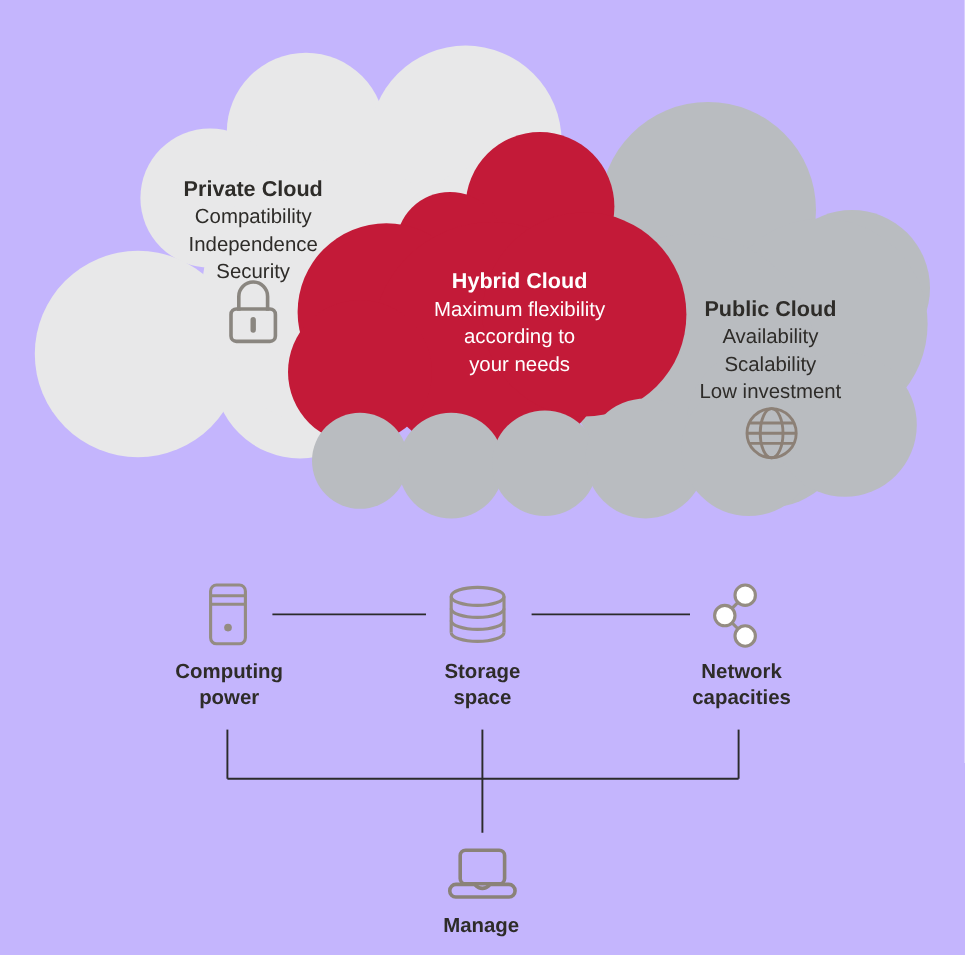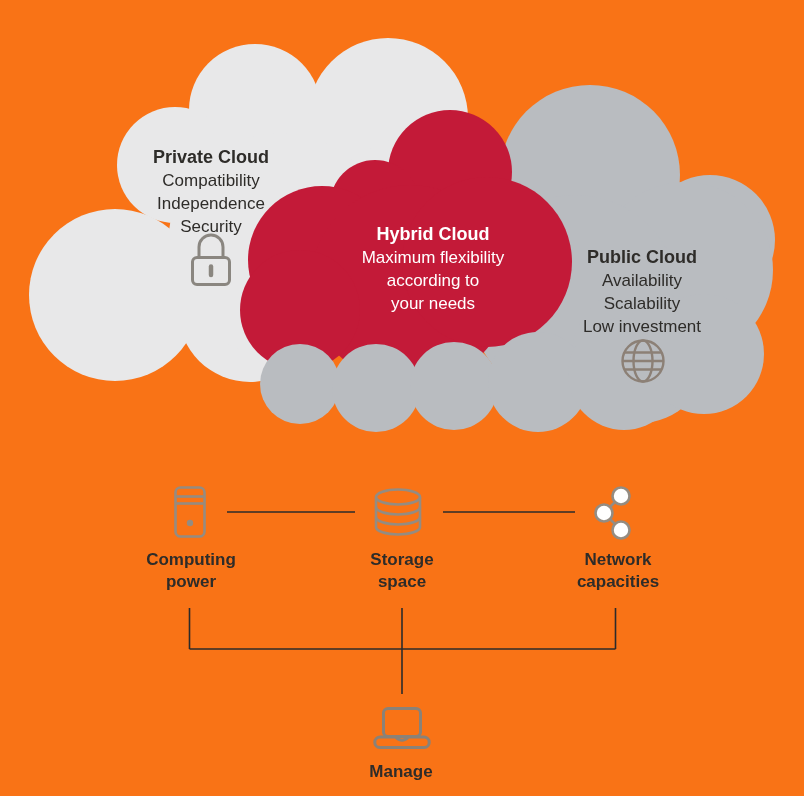--- a/index.html
+++ b/index.html
@@ -1,19 +1,19 @@
 <!DOCTYPE html>
 <html><head>
 <meta charset="utf-8">
 <style>
   html,body{margin:0;padding:0;background:#ffffff;}
   .stage{
     position:relative;
     width:804px;height:796px;
-    background:#f97316;
+    background:#c4b5fd;
     font-family:"Liberation Sans",sans-serif;
     overflow:hidden;
   }
   svg text{font-family:"Liberation Sans",sans-serif;}
   .ttl{font-size:18px;font-weight:bold;}
   .bdy{font-size:17px;}
   .lbl{font-size:17px;font-weight:bold;}
   .dark{fill:#2e2c29;}
   .white{fill:#ffffff;}
 </style>

